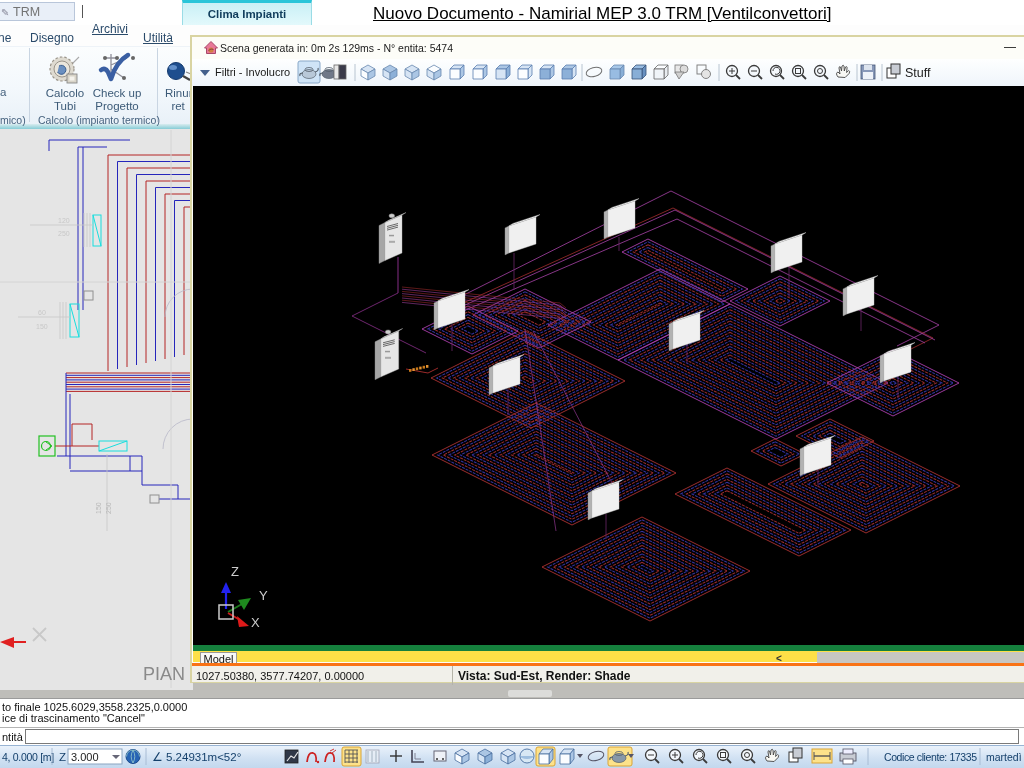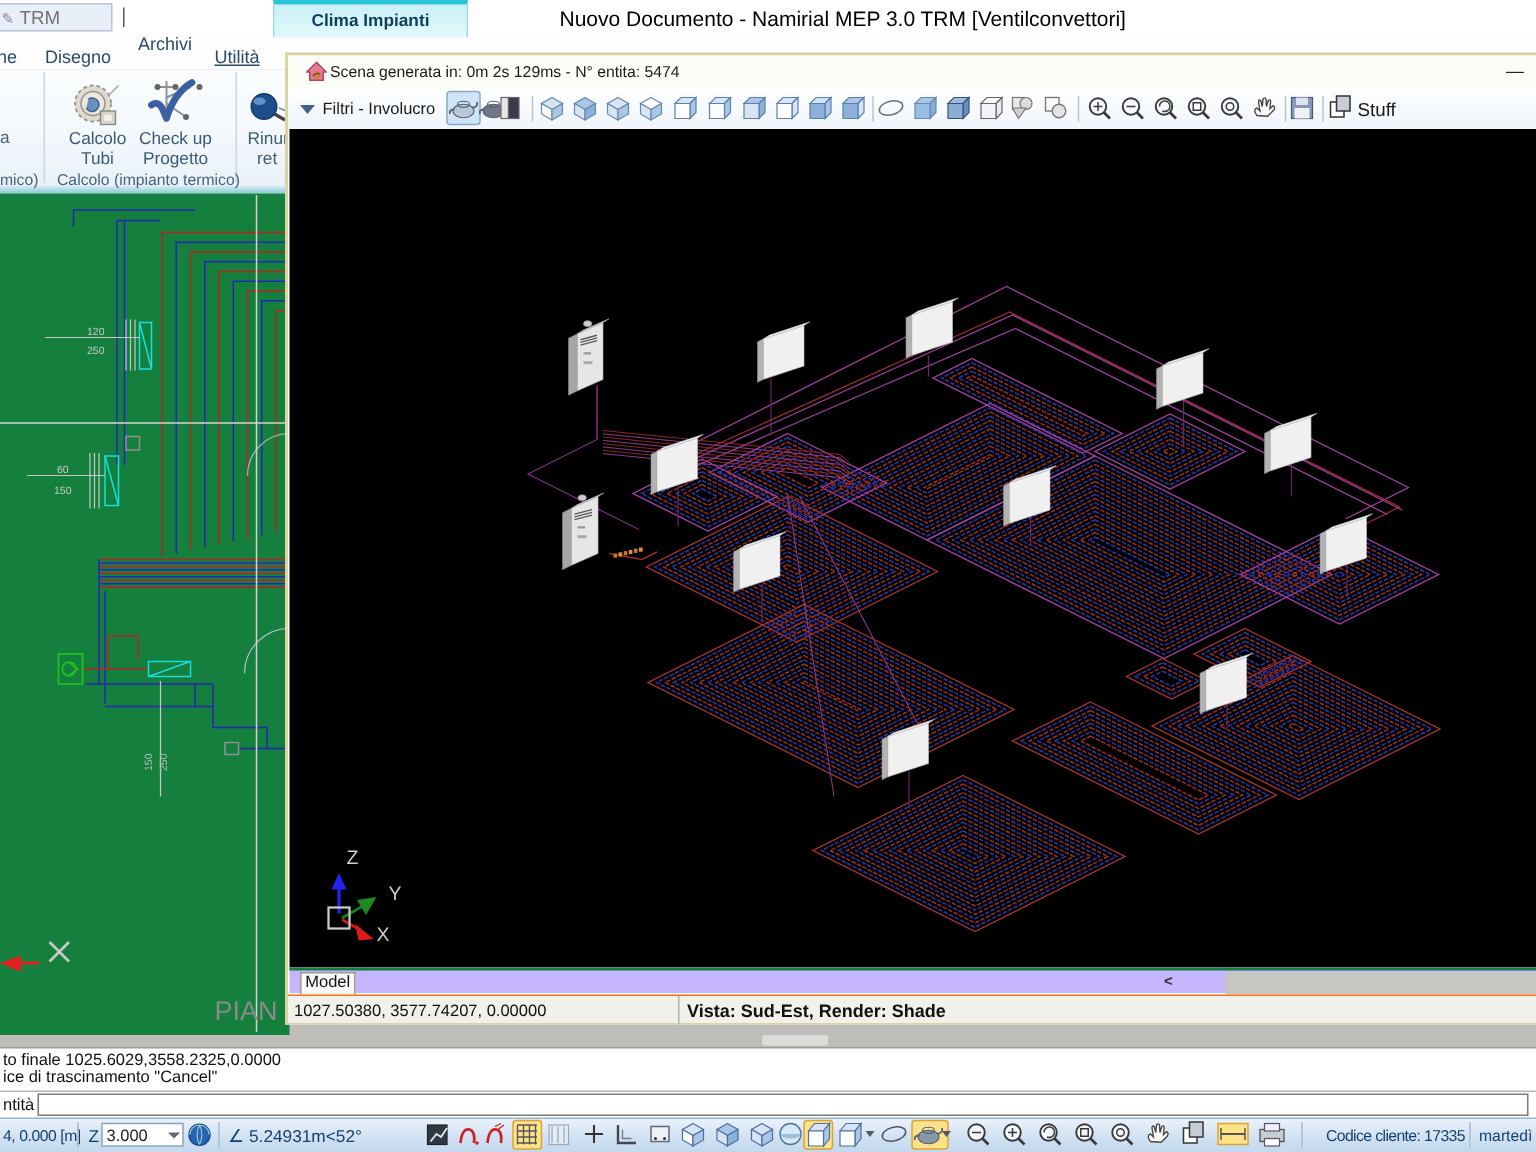--- a/index.html
+++ b/index.html
@@ -12,26 +12,26 @@
 
 <div class="abs" style="left:0;top:0;width:1024px;height:25px;background:#ffffff;"></div>
 <div class="abs" style="left:-6px;top:2px;width:81px;height:19px;background:#e9eff8;border:1px solid #b9c6da;"></div>
 <div class="abs" style="left:13px;top:5px;font-size:12.5px;color:#737373;">TRM</div>
 <div class="abs" style="left:1px;top:7px;font-size:10px;color:#889;">✎</div>
 <div class="abs" style="left:82px;top:5px;width:1px;height:13px;background:#555;"></div>
 
 <div class="abs" style="left:182px;top:0;width:130px;height:28px;background:linear-gradient(#c9f0f6,#e6fafc);border-left:1px solid #9adce6;border-right:1px solid #9adce6;border-top:3px solid #29c5d9;"></div>
 <div class="abs" style="left:244px;top:26px;width:68px;height:9px;background:#d8ecf4;border-radius:2px;"></div>
 <div class="abs" style="left:182px;top:8px;width:130px;text-align:center;font-size:11.5px;font-weight:bold;color:#0f3d5c;">Clima Impianti</div>
-<div class="abs" style="left:373px;top:4px;font-size:14px;color:#000;">Nuovo Documento - Namirial MEP 3.0 TRM [Ventilconvettori]</div>
+<div class="abs" style="left:373px;top:4px;font-size:17px;color:#000;text-decoration:underline;">Nuovo Documento - Namirial MEP 3.0 TRM [Ventilconvettori]</div>
 
 <div class="abs" style="left:0;top:25px;width:1024px;height:21px;background:#fdfdfd;"></div>
 <div class="abs" style="left:-2px;top:31px;font-size:12px;color:#2a4a6a;">ne</div>
 <div class="abs" style="left:30px;top:31px;font-size:12px;color:#2a4a6a;">Disegno</div>
-<div class="abs" style="left:92px;top:22px;font-size:12px;color:#2a4a6a;">Archivi</div>
+<div class="abs" style="left:92px;top:22px;font-size:12px;color:#2a4a6a;text-decoration:underline;">Archivi</div>
 <div class="abs" style="left:143px;top:31px;font-size:12px;color:#2a4a6a;text-decoration:underline;">Utilità</div>
 
 <div class="abs" style="left:0;top:46px;width:1024px;height:78px;background:linear-gradient(#fbfdfe,#f3f8fc 55%,#e9f1f8);border-top:1px solid #eef3f8;"></div>
 <div class="abs" style="left:0;top:124px;width:1024px;height:5px;background:linear-gradient(#d8ecef,#86ccd6);"></div>
 <div class="abs" style="left:29px;top:48px;width:1px;height:74px;background:#c9d5e2;"></div>
 <div class="abs" style="left:157px;top:48px;width:1px;height:74px;background:#c9d5e2;"></div>
 <div class="abs" style="left:0;top:48px;"><svg width="193" height="46" viewBox="0 0 193 46" xmlns="http://www.w3.org/2000/svg">
         <g>
           <circle cx="62" cy="21" r="12" fill="#dedad0" stroke="#9a948a" stroke-width="1.2" stroke-dasharray="2.5 2"></circle>
           <circle cx="62" cy="21" r="8" fill="#eae6dc" stroke="#9a948a" stroke-width="1"></circle>
@@ -54,21 +54,21 @@
 <div class="abs" style="left:33px;top:87px;width:64px;text-align:center;font-size:11.5px;color:#3c5a77;line-height:13px;">Calcolo<br>Tubi</div>
 <div class="abs" style="left:85px;top:87px;width:64px;text-align:center;font-size:11.5px;color:#3c5a77;line-height:13px;">Check up<br>Progetto</div>
 <div class="abs" style="left:165px;top:87px;width:40px;font-size:11.5px;color:#3c5a77;line-height:13px;">Rinur<br>&nbsp;&nbsp;ret</div>
 <div class="abs" style="left:0px;top:114px;font-size:10.5px;color:#46627e;">mico)</div>
 <div class="abs" style="left:38px;top:114px;font-size:10.5px;color:#46627e;">Calcolo (impianto termico)</div>
 <div class="abs" style="left:0px;top:86px;font-size:11.5px;color:#46627e;">a</div>
 
 <div class="abs" style="left:0;top:680px;width:1024px;height:18px;background:#bebdb9;"></div>
 <div class="abs" style="left:508px;top:690px;width:44px;height:7px;background:#dcdcda;border-radius:2px;"></div>
 
-<div class="abs" style="left:0;top:129px;width:193px;height:561px;background:#15803d;"><svg width="193" height="561" viewBox="0 0 193 561" xmlns="http://www.w3.org/2000/svg">
+<div class="abs" style="left:0;top:129px;width:193px;height:561px;background:#e5e5e5;"><svg width="193" height="561" viewBox="0 0 193 561" xmlns="http://www.w3.org/2000/svg">
         <polyline points="49.0,22.0 49.0,11.0 130.0,11.0" fill="none" stroke="#2626bb" stroke-width="1" opacity="1.0"></polyline>
         <polyline points="78.0,18.0 107.0,18.0" fill="none" stroke="#2626bb" stroke-width="1" opacity="1.0"></polyline>
         <polyline points="78.0,18.0 78.0,181.0" fill="none" stroke="#2626bb" stroke-width="1" opacity="1.0"></polyline>
         <polyline points="83.0,18.0 83.0,181.0" fill="none" stroke="#2626bb" stroke-width="1" opacity="1.0"></polyline>
         <polyline points="193.0,26.0 108.0,26.0 108.0,242.0" fill="none" stroke="#b42424" stroke-width="1" opacity="1.0"></polyline>
         <polyline points="193.0,32.5 117.5,32.5 117.5,240.0" fill="none" stroke="#2626bb" stroke-width="1" opacity="1.0"></polyline>
         <polyline points="193.0,39.0 127.0,39.0 127.0,238.0" fill="none" stroke="#b42424" stroke-width="1" opacity="1.0"></polyline>
         <polyline points="193.0,45.5 136.5,45.5 136.5,236.0" fill="none" stroke="#2626bb" stroke-width="1" opacity="1.0"></polyline>
         <polyline points="193.0,52.0 146.0,52.0 146.0,234.0" fill="none" stroke="#b42424" stroke-width="1" opacity="1.0"></polyline>
         <polyline points="193.0,58.5 155.5,58.5 155.5,232.0" fill="none" stroke="#2626bb" stroke-width="1" opacity="1.0"></polyline>
@@ -590,25 +590,25 @@
           <text x="58" y="541" fill="#cccccc" font-size="13" font-family="Liberation Sans, sans-serif">X</text>
           <polyline points="33.0,523.0 33.0,505.0" fill="none" stroke="#2222ee" stroke-width="2.2" opacity="1.0"></polyline>
           <polygon points="33,496 28,507 38,507" fill="#2222ee"></polygon>
           <polyline points="35.0,526.0 49.0,518.0" fill="none" stroke="#1a7a1a" stroke-width="2.0" opacity="1.0"></polyline>
           <polygon points="58,512 45,514 51,524" fill="#1e8a1e"></polygon>
           <polyline points="35.0,527.0 47.0,534.0" fill="none" stroke="#cc1a1a" stroke-width="2.0" opacity="1.0"></polyline>
           <polygon points="56,540 44,530 46,541" fill="#dd1a1a"></polygon>
           <rect x="26" y="519" width="14" height="14" fill="none" stroke="#cccccc" stroke-width="1.5"></rect>
         </svg></div>
 
-  <div class="abs" style="left:1px;top:608px;width:831px;height:17px;background:#c4b5fd;border-top:2px solid #15803d;">
+  <div class="abs" style="left:1px;top:608px;width:831px;height:17px;background:#fde047;border-top:6px solid #15803d;">
     <div class="abs" style="left:7px;top:1px;width:37px;height:16px;background:#f8f8f6;border:1px solid #9a9a9a;border-bottom:none;font-size:11px;color:#111;text-align:center;">Model</div>
     <div class="abs" style="left:583px;top:2px;font-size:10px;font-weight:bold;color:#333;">&lt;</div>
     <div class="abs" style="left:624px;top:1px;width:208px;height:15px;background:#c7c6c2;"></div>
   </div>
 
-  <div class="abs" style="left:0;top:626px;width:832px;height:19px;background:#f1f0ea;border-top:1px solid #f97316;">
+  <div class="abs" style="left:0;top:626px;width:832px;height:19px;background:#f1f0ea;border-top:3px solid #f97316;">
     <div class="abs" style="left:4px;top:4px;font-size:11px;color:#111;">1027.50380, 3577.74207, 0.00000</div>
     <div class="abs" style="left:260px;top:0;width:1px;height:19px;background:#b5b4a8;"></div>
     <div class="abs" style="left:266px;top:3px;font-size:12px;color:#111;font-weight:bold;">Vista: Sud-Est, Render: Shade</div>
   </div>
 </div>
 
 </div>
 </body></html>

